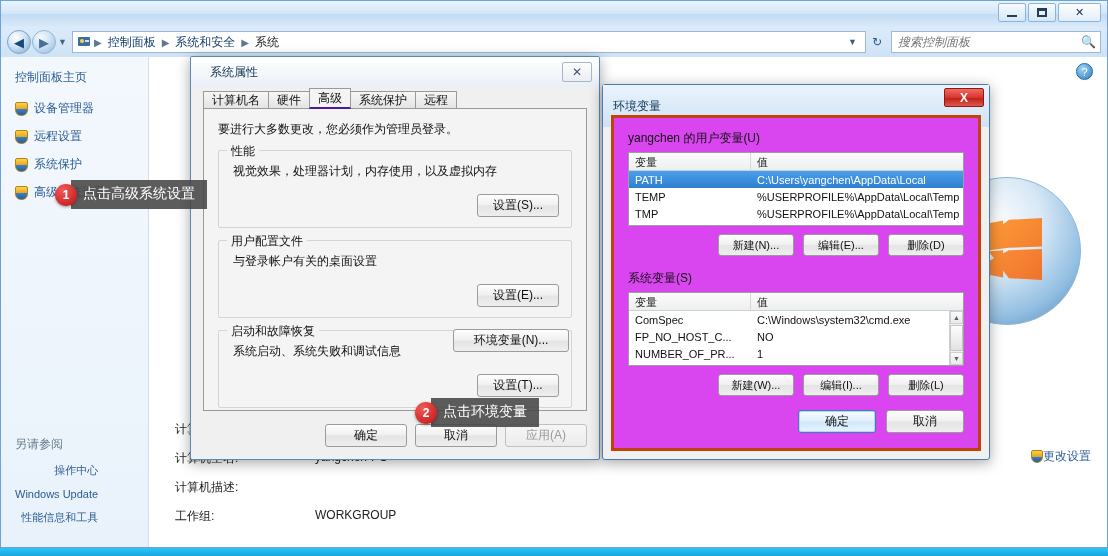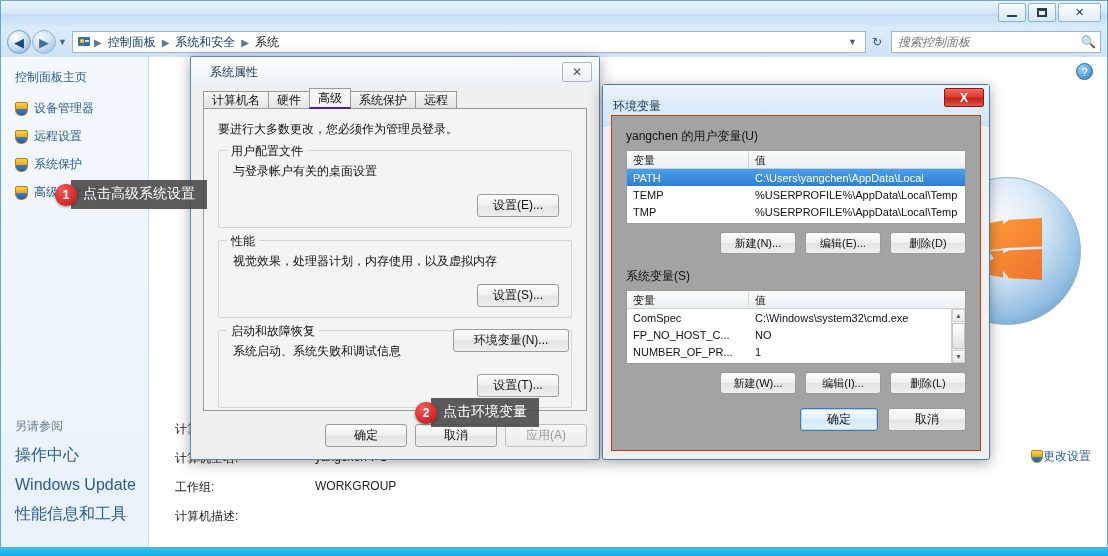--- a/index.html
+++ b/index.html
@@ -79,21 +79,21 @@
   .sb-home{ color:#2a5c94; font-size:12px; margin-bottom:14px; cursor:pointer;}
   .sb-item{ display:flex; align-items:center; gap:6px; margin-bottom:11px; cursor:pointer;}
   .sb-shield{
     width:13px;height:14px;flex:0 0 13px;
     background:linear-gradient(180deg,#ffd34d 0%,#e8a517 50%,#3f7fc6 50%,#1d5fa8 100%);
     border-radius:2px 2px 6px 6px; border:1px solid #b0841a;
   }
   .sb-item span.lbl{ color:#2a5c94; font-size:12px; }
   .seealso{ position:absolute; bottom:12px; left:14px; }
   .seealso .hdr{ color:#6b7d8e; font-size:12px; margin-bottom:10px;}
-  .seealso a{ display:block; color:#2a5c94; font-size:16px; margin-bottom:10px; text-decoration:none; cursor:pointer;}
+  .seealso a{ display:block; color:#2a5c94; font-size:11px; margin-bottom:10px; text-decoration:none; cursor:pointer;text-align:right;}
 
   .main{ flex:1; position:relative; background:#ffffff; overflow:hidden; }
   .main-inner{ padding:14px 20px; position:relative; height:100%; }
   .helpbtn{
     position:absolute; right:14px; top:6px; width:17px;height:17px;border-radius:50%;
     background:radial-gradient(circle at 35% 30%,#9fd2f5,#2f7fc0);
     color:#fff; font-size:11px; display:flex;align-items:center;justify-content:center;
     border:1px solid #2368a3; cursor:pointer;
   }
   .winlogo{
@@ -202,21 +202,21 @@
     height:42px; color:#103354; position:relative;
   }
   .redx{
     position:absolute; right:5px; top:3px; width:40px;height:19px;
     background:linear-gradient(180deg,#f26a63 0%,#d8352c 50%,#bb1f16 51%,#e0574d 100%);
     border:1px solid #8c1a12; border-radius:2px; color:#fff; font-weight:bold;
     font-size:12px; display:flex; align-items:center; justify-content:center; cursor:pointer;
   }
   .env-panel{
     position:absolute; left:8px; right:8px; top:30px; bottom:8px;
-    background:#a3a3a3; border:1px solid #c2410c; padding:12px 14px;
+    background:#d946ef; border:3px solid #c2410c; padding:12px 14px;
   }
   .env-label{ font-size:12px; color:#111; margin-bottom:5px; }
   .lv{
     border:1px solid #9d9d9d; background:#ffffff; position:relative; overflow:hidden;
   }
   .lv-head{
     display:flex; height:18px; background:linear-gradient(180deg,#fbfbfb,#eceff1);
     border-bottom:1px solid #cfcfcf; font-size:11px; color:#222;
   }
   .lv-head .c1{ width:122px; padding:2px 0 8px 6px; border-right:1px solid #d7d7d7;}
@@ -352,26 +352,26 @@
         <div class="cp-rows">
           <div class="cp-row">
             <span class="k">计算机名:</span>
             <span class="v">yangchen-PC</span>
           </div>
           <div class="cp-row">
             <span class="k">计算机全名:</span>
             <span class="v">yangchen-PC</span>
           </div>
           <div class="cp-row">
+            <span class="k">计算机描述:</span>
+            <span class="v"></span>
+          </div>
+          <div class="cp-row">
             <span class="k">工作组:</span>
             <span class="v">WORKGROUP</span>
-          </div>
-          <div class="cp-row">
-            <span class="k">计算机描述:</span>
-            <span class="v"></span>
           </div>
         </div>
 
         <div class="change-link">
           <i class="mini-shield"></i>
           <span>更改设置</span>
         </div>
       </div>
     </div>
   </div>
@@ -392,32 +392,32 @@
     <div class="tab">硬件</div>
     <div class="tab active">高级</div>
     <div class="tab">系统保护</div>
     <div class="tab">远程</div>
   </div>
 
   <div class="tabpanel">
     <div class="intro">要进行大多数更改，您必须作为管理员登录。</div>
 
     <div class="group">
+      <span class="legend">性能</span>
+      <div class="desc">视觉效果，处理器计划，内存使用，以及虚拟内存</div>
+      <div class="btnrow">
+        <div class="wbtn">设置(S)...</div>
+      </div>
+    </div>
+
+    <div class="group">
       <span class="legend">用户配置文件</span>
       <div class="desc">与登录帐户有关的桌面设置</div>
       <div class="btnrow">
         <div class="wbtn">设置(E)...</div>
-      </div>
-    </div>
-
-    <div class="group">
-      <span class="legend">性能</span>
-      <div class="desc">视觉效果，处理器计划，内存使用，以及虚拟内存</div>
-      <div class="btnrow">
-        <div class="wbtn">设置(S)...</div>
       </div>
     </div>
 
     <div class="group">
       <span class="legend">启动和故障恢复</span>
       <div class="desc">系统启动、系统失败和调试信息</div>
       <div class="btnrow">
         <div class="wbtn">设置(T)...</div>
       </div>
     </div>

